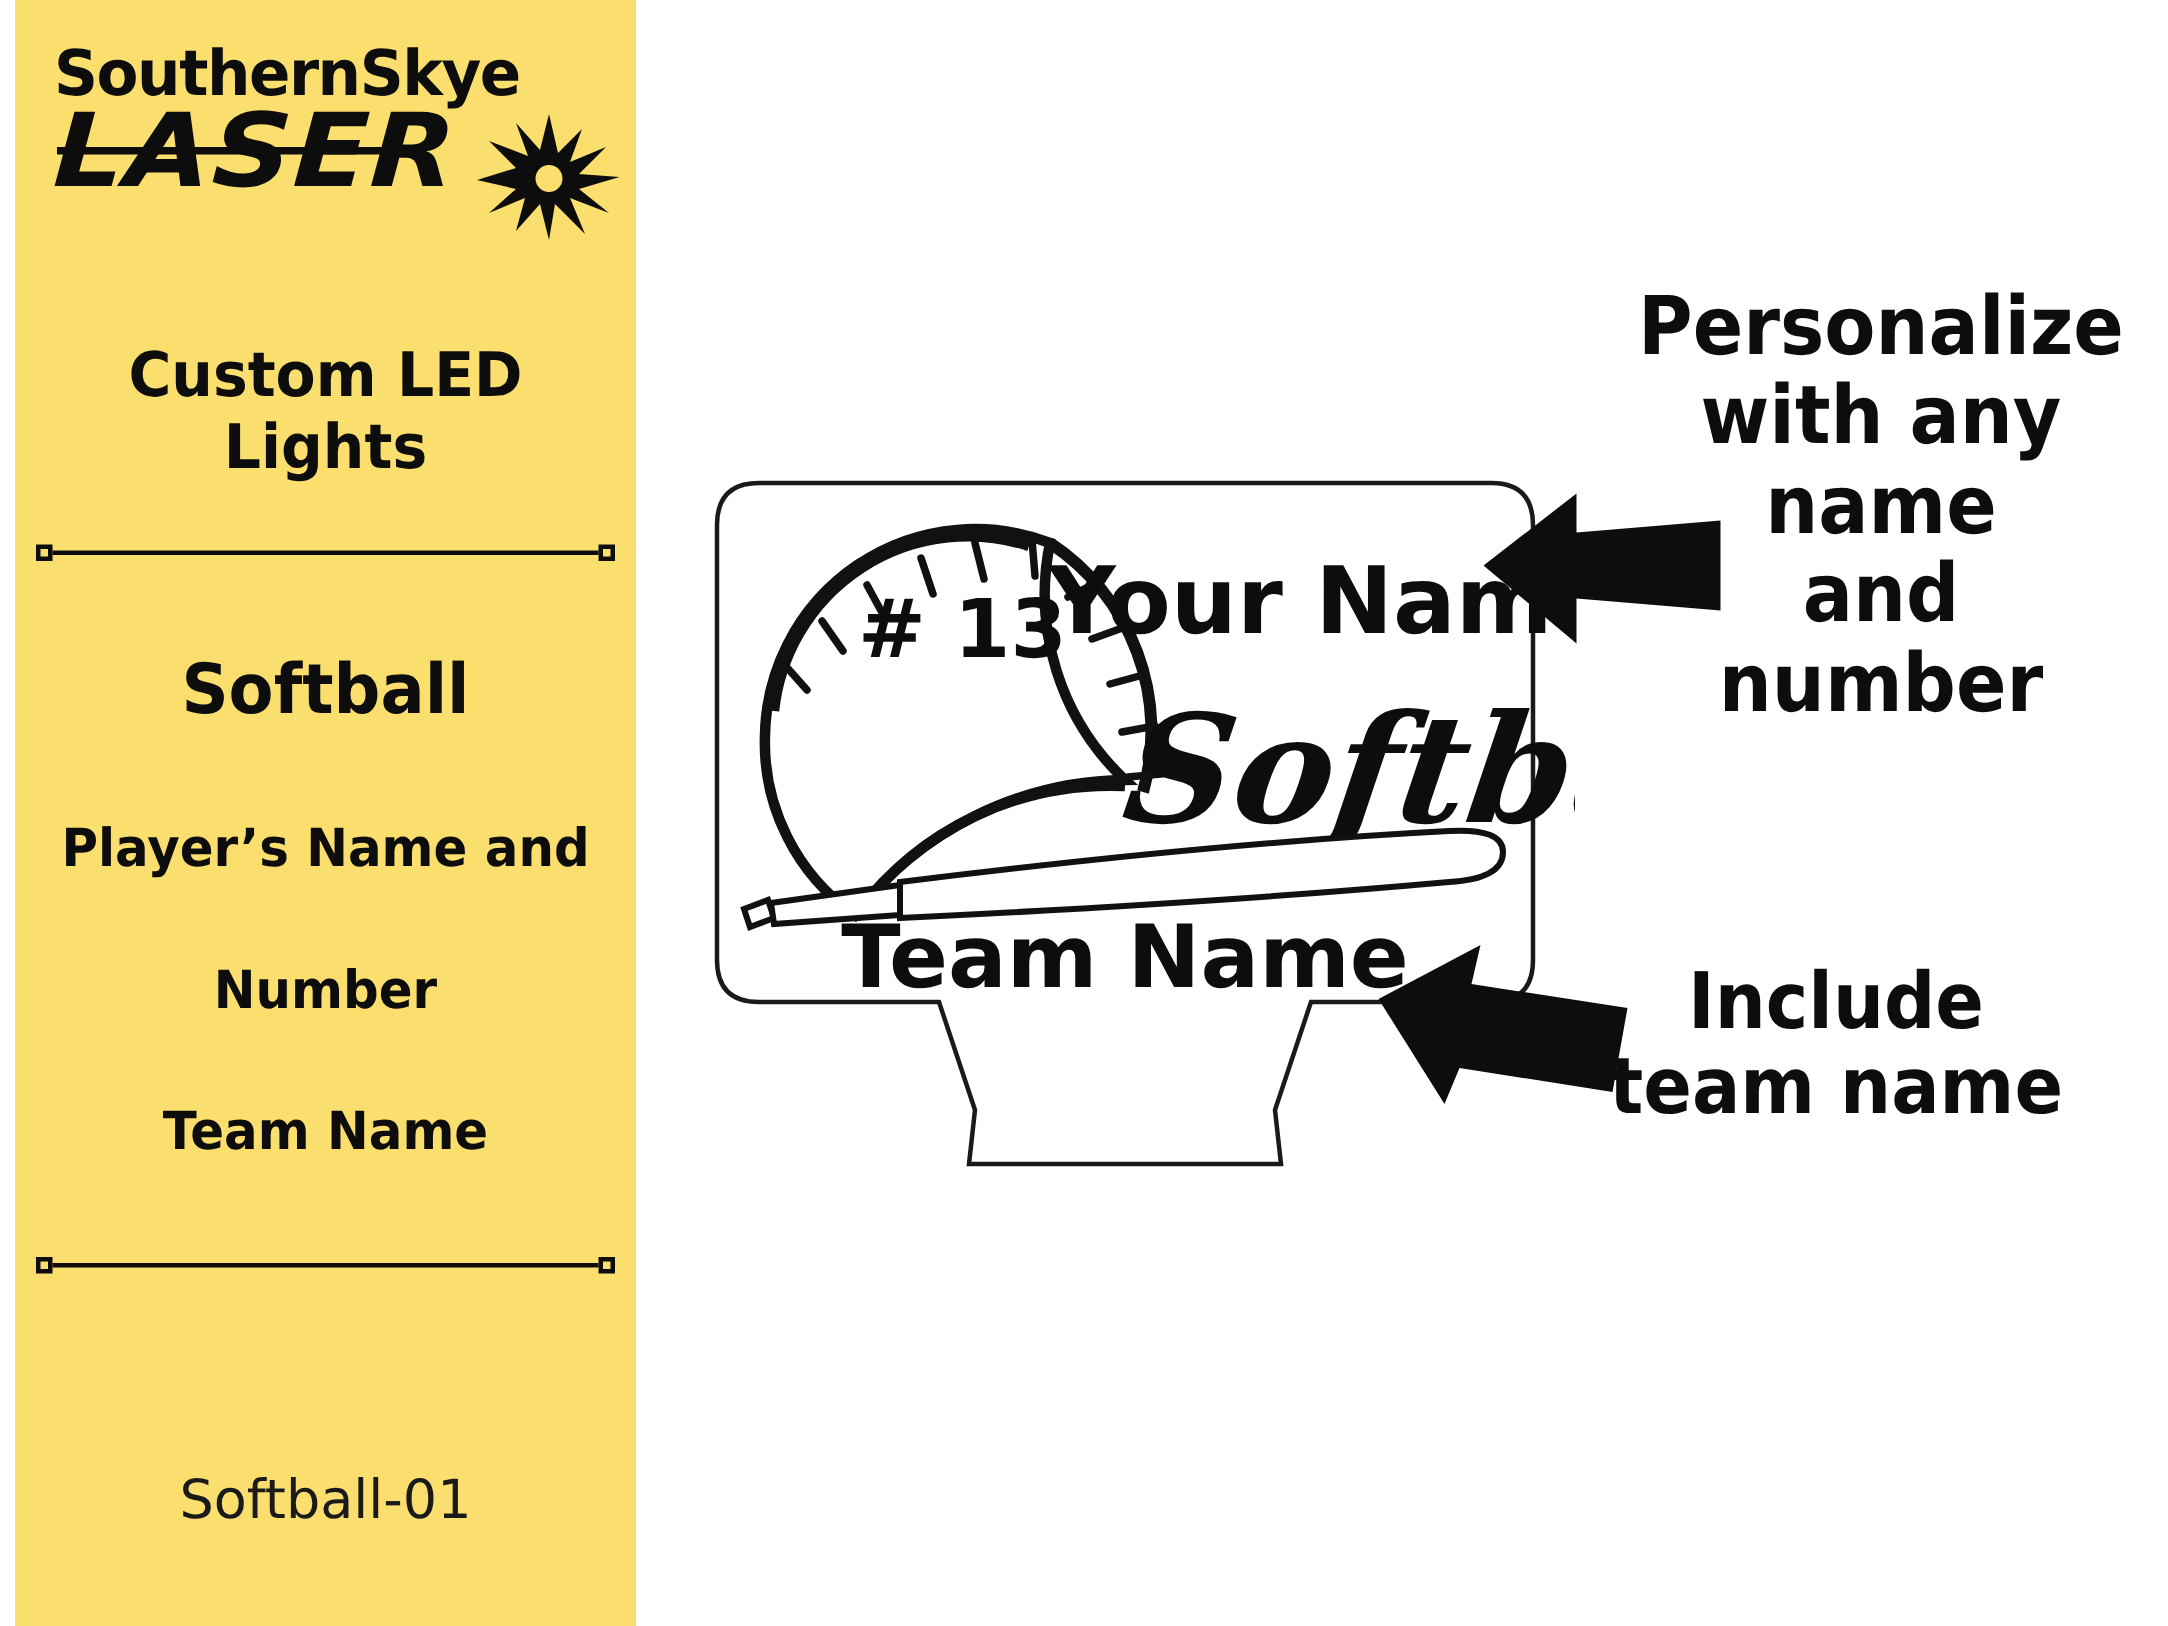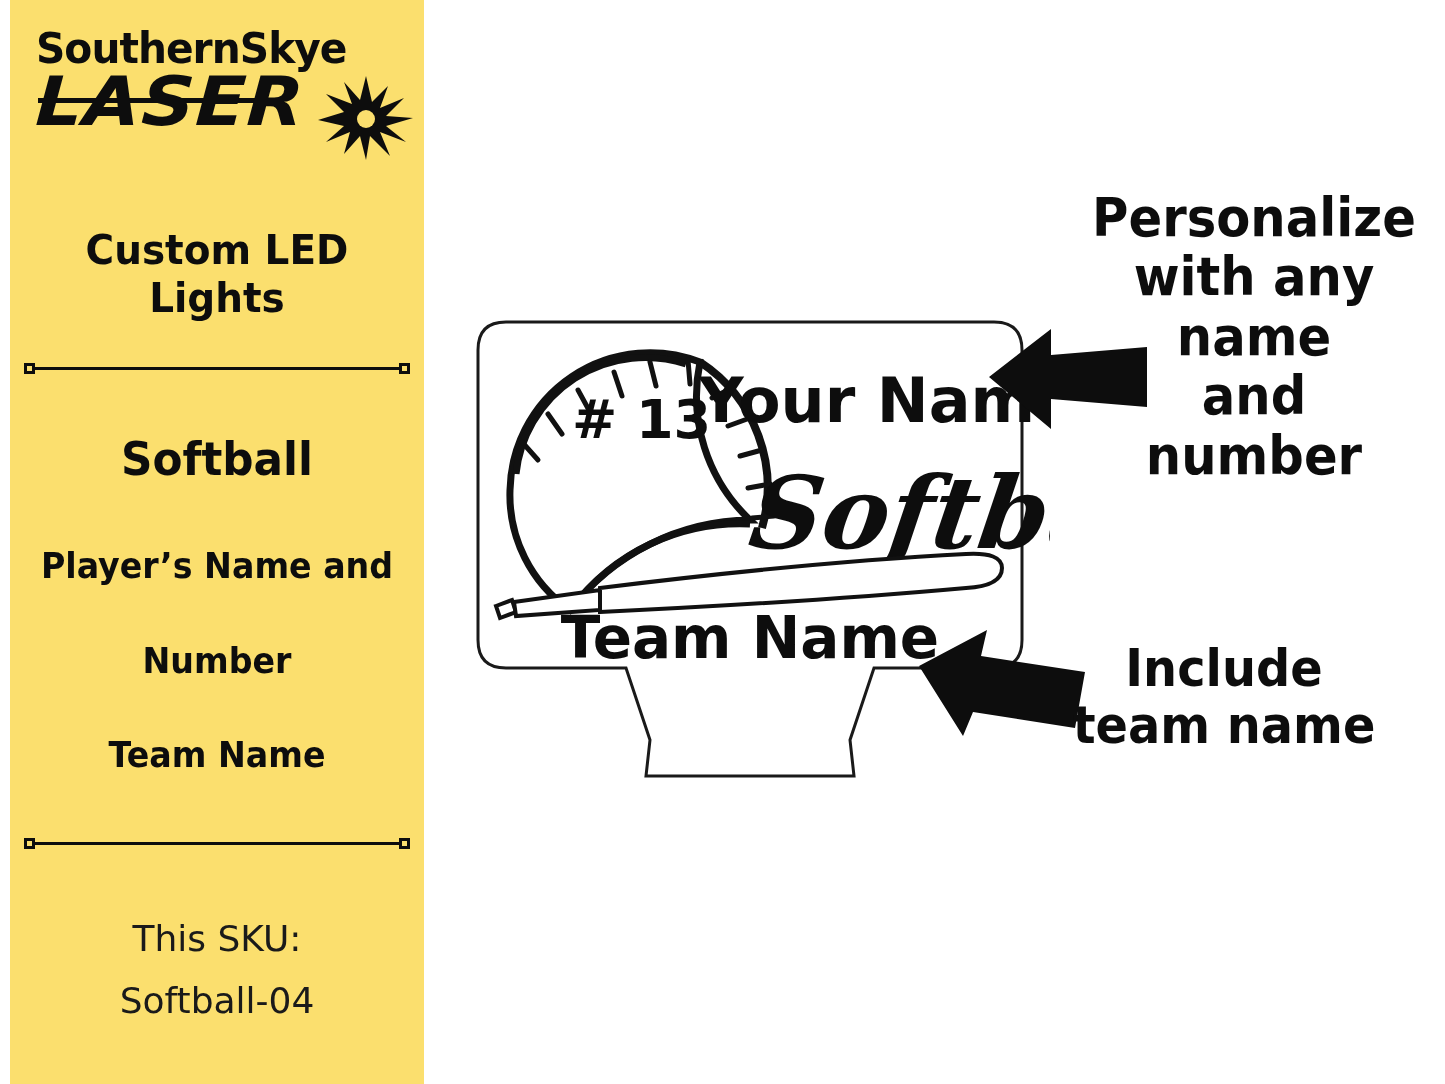--- a/index.html
+++ b/index.html
@@ -237,22 +237,21 @@
     <div class="sidebar-line" id="sidebar-line-1">Player’s Name and</div>
     <div class="sidebar-line" id="sidebar-line-2">Number</div>
     <div class="sidebar-line" id="sidebar-line-3">Team Name</div>
 
     <div class="divider" id="divider-bottom">
       <div class="line"></div>
       <div class="cap left"></div>
       <div class="cap right"></div>
     </div>
 
-    <div class="sku-line" id="sku-label">This SKU:</div>
-    <div class="sku-line" id="sku-value">Softball-04</div>
+    <div class="sku-line" id="sku-value">Softball-01</div>
   </div>
 
   <div id="artwork">
 
     <div class="plaque">
       <svg width="600" height="480" viewBox="0 0 600 480">
 
         <path d="M28,40 Q28,12 56,12 L544,12 Q572,12 572,40 L572,330 Q572,358 544,358
                  L424,358 L400,430 L404,466 L196,466 L200,430 L176,358 L56,358
                  Q28,358 28,330 Z" fill="#ffffff" stroke="#1a1a1a" stroke-width="3"></path>

